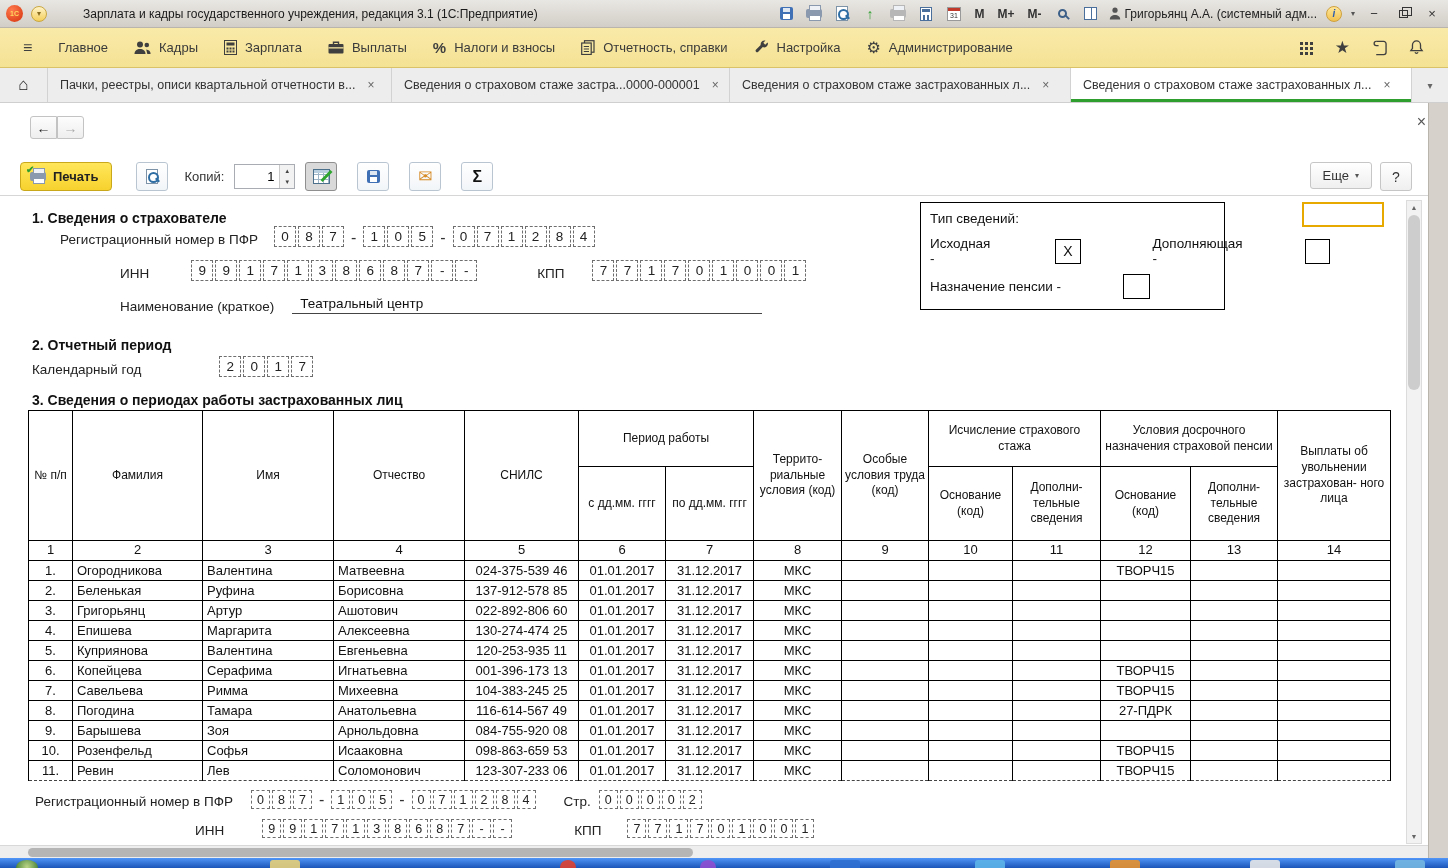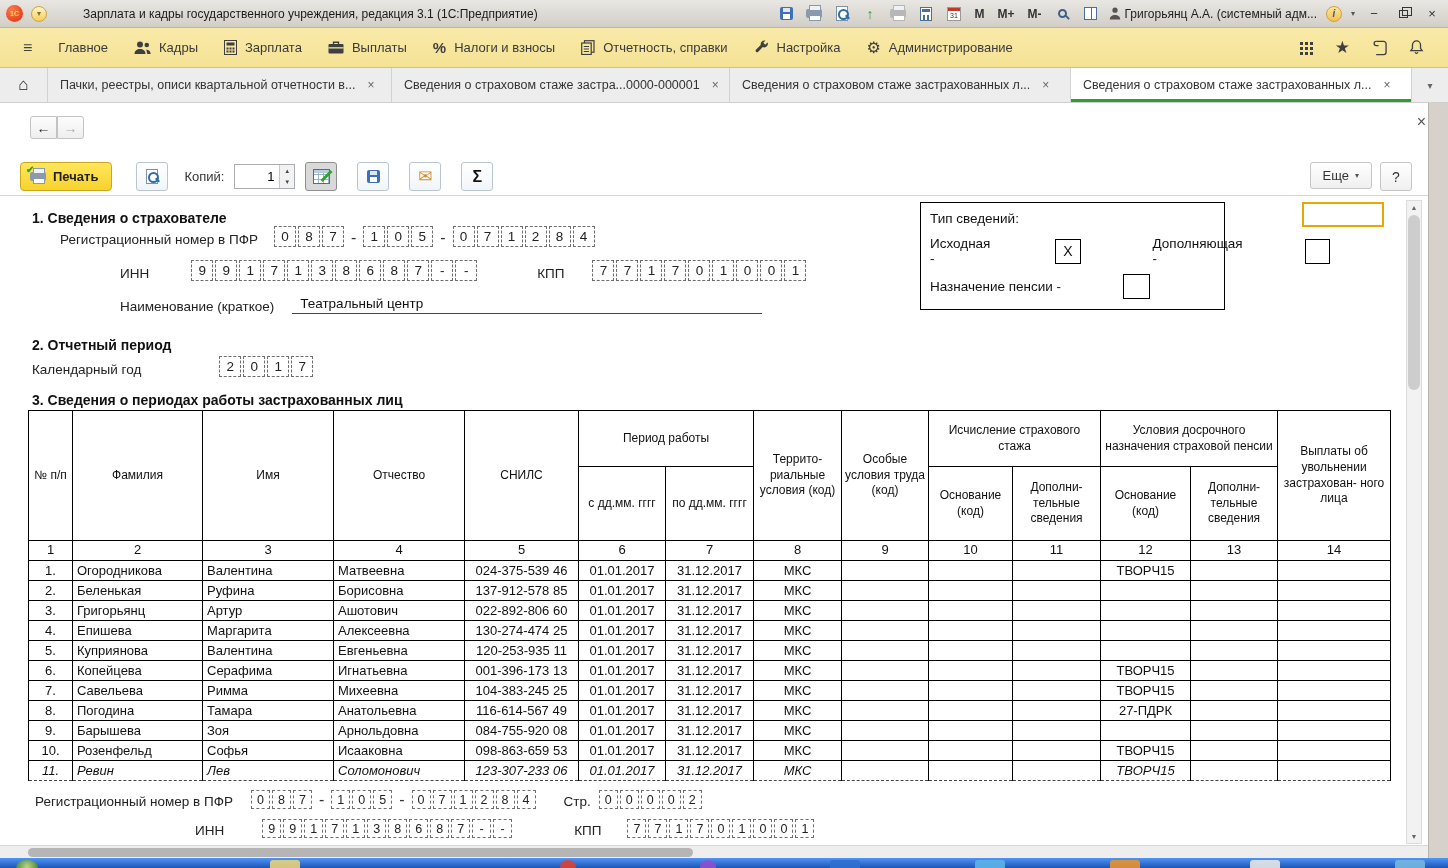--- a/index.html
+++ b/index.html
@@ -124,21 +124,21 @@
   .orange-box { border:2px solid #e7a800; background:#fff; }
 
   
   .rpt { border-collapse:collapse; table-layout:fixed; width:1362px; background:#fff; }
   .rpt th, .rpt td { border:1px solid #000; overflow:hidden; }
   .rpt thead th { font-weight:400; font-size:12px; line-height:1.3; text-align:center; vertical-align:middle; padding:2px 3px; }
   tr.h1 { height:56px; } tr.h2 { height:74px; }
   tr.hn th { height:20px; font-size:13px; font-weight:400; padding:0; }
   .rpt tbody tr { height:20px; }
   .rpt tbody td { font-size:13px; padding:1px 4px; white-space:nowrap; }
-  .rpt tbody tr:last-child td { border-bottom:1px dashed #444;font-style:italic; }
+  .rpt tbody tr:last-child td { border-bottom:1px dashed #444; }
   td.tc { text-align:center; } td.tl { text-align:left; }
 
   
   .vscroll { position:absolute; left:1406px; top:200px; width:16px; height:644px; background:#f2f2f2; border:1px solid #dcdcdc; }
   .vthumb { position:absolute; left:1px; top:14px; width:12px; height:175px; background:#cdcdcd; border-radius:6px; }
   .varr { position:absolute; left:0; width:14px; height:13px; font-size:7px; color:#666; text-align:center; line-height:13px; }
   .right-frame { position:absolute; left:1428px; top:103px; width:20px; height:755px; background:#d6d2cb; border-left:1px solid #b9b5ad; }
   .hscroll { height:13px; background:#eee; border-top:1px solid #d8d8d8; position:relative; }
   .hthumb { position:absolute; left:28px; top:2px; width:665px; height:9px; background:#b5b5b5; border-radius:5px; }
 

